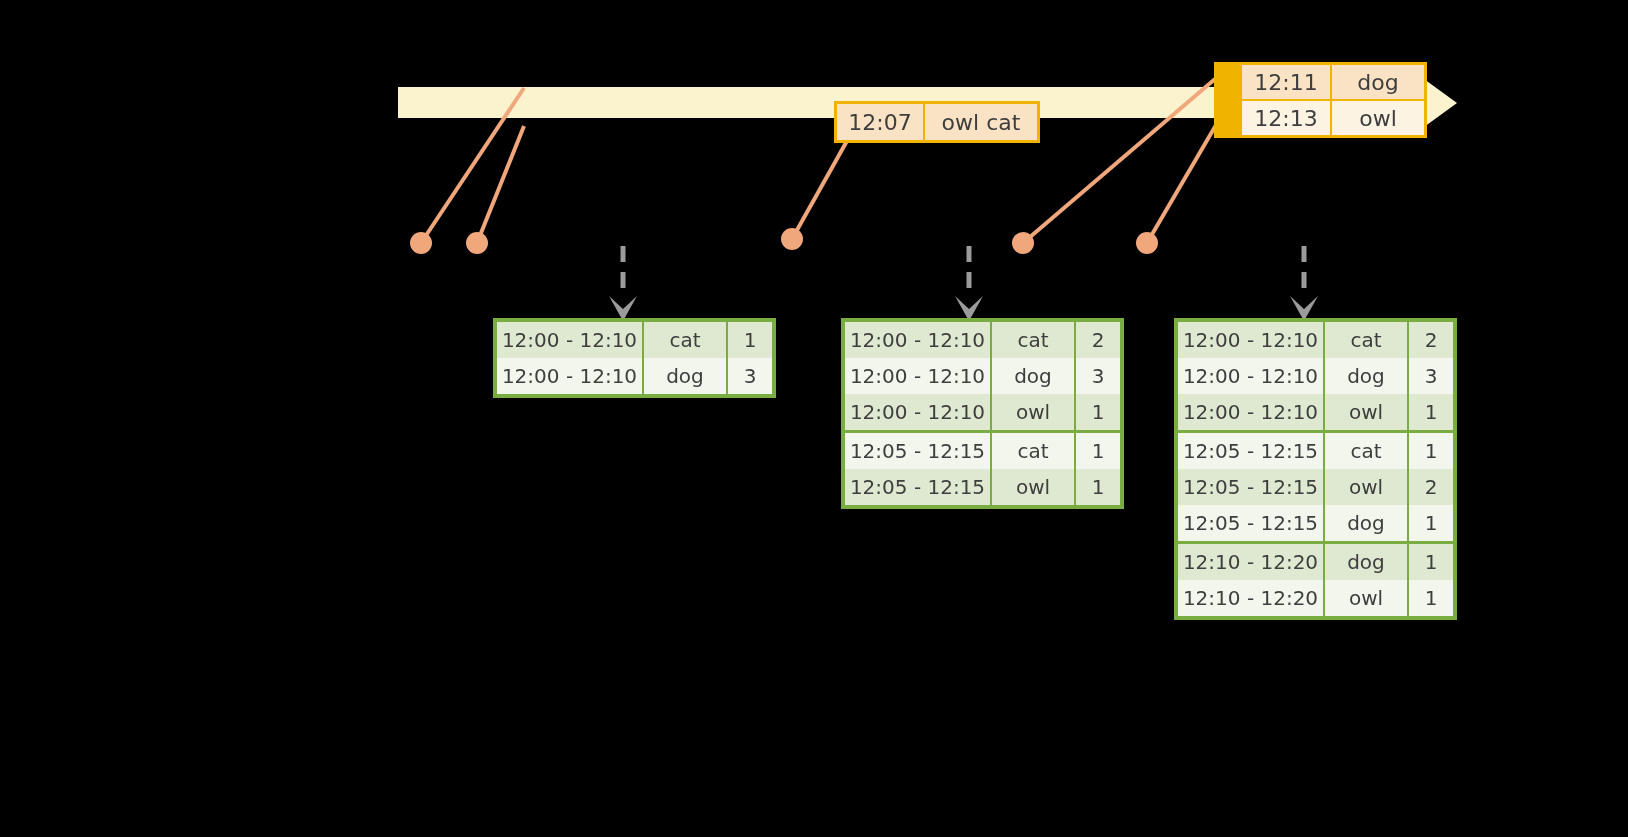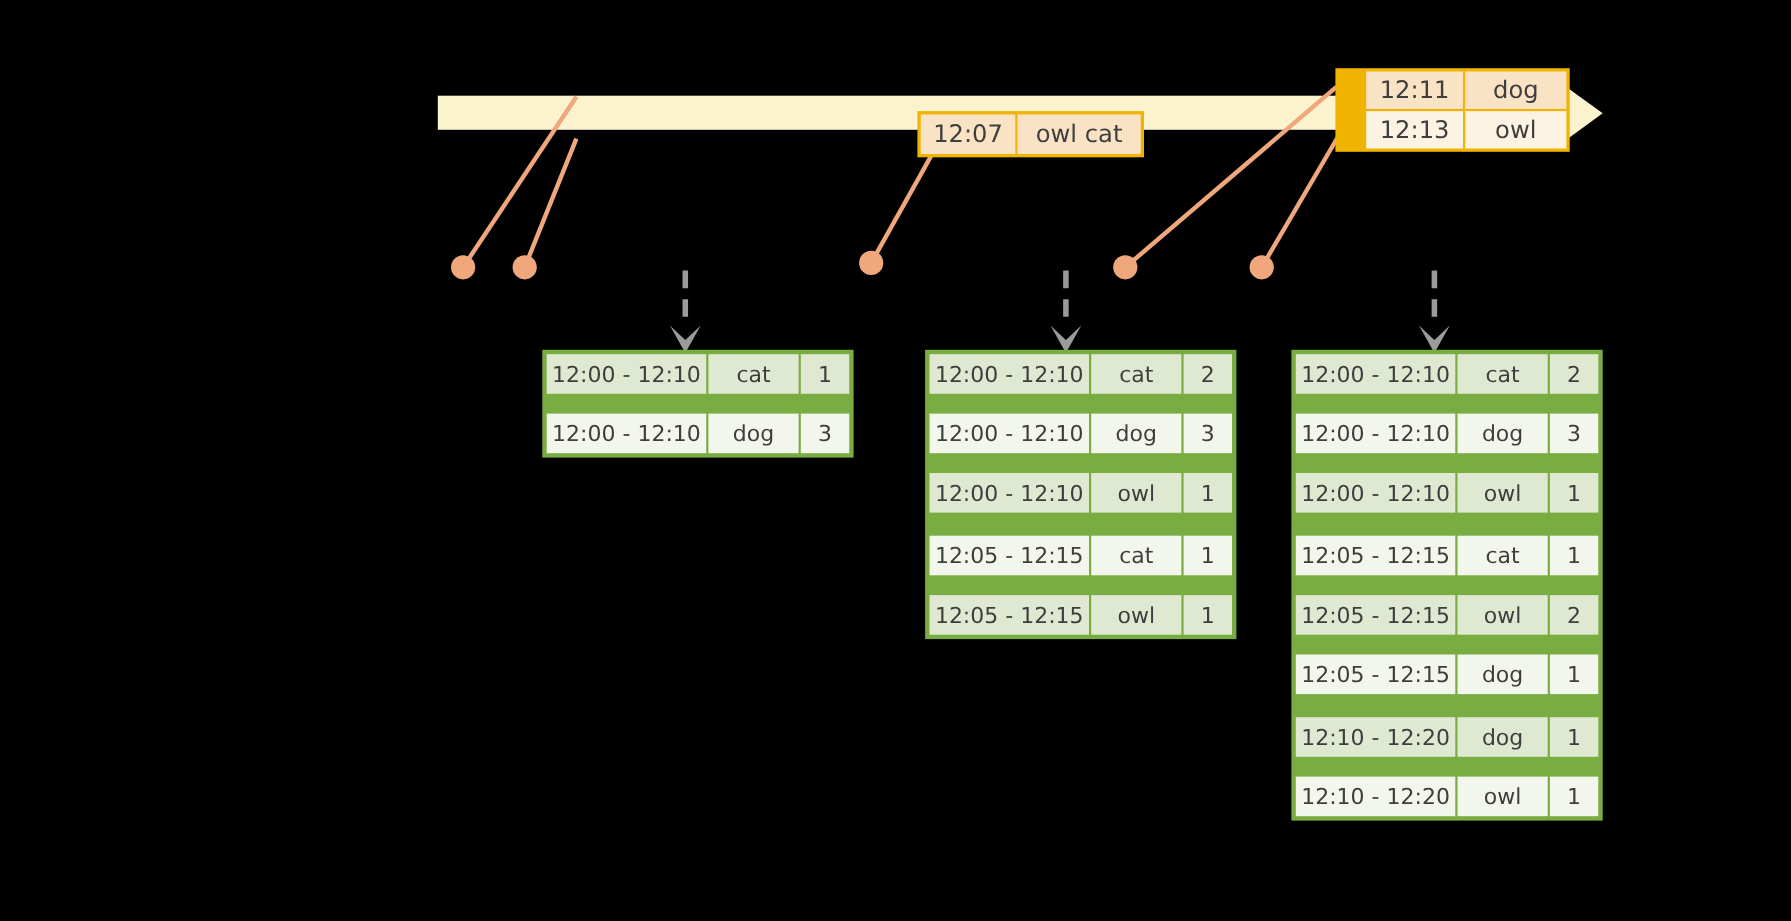--- a/index.html
+++ b/index.html
@@ -17,21 +17,21 @@
   
   .band{position:absolute;left:398px;top:87px;width:1026px;height:31px;background:var(--band);}
   .band-head{
     position:absolute;left:1424px;top:79px;width:0;height:0;
     border-left:33px solid var(--band);border-top:24px solid transparent;border-bottom:24px solid transparent;
   }
 
   
   .gtable{position:absolute;display:flex;flex-direction:column;box-sizing:border-box;}
   .etable{background:var(--gold);padding:3px;gap:2px;}
-  .rtable{background:var(--green);padding:4px;gap:18px;}
+  .rtable{background:var(--green);padding:4px;gap:0;}
   .trow{display:flex;gap:2px;}
   .rtable .trow.group-start{margin-top:3px;}
   .tcell{display:flex;align-items:center;justify-content:center;white-space:nowrap;}
 
   .etable .tcell{height:36px;font-size:22px;background:var(--peach);}
   .etable .trow.alt .tcell{background:var(--cream);}
   .etable .c-time{width:86px;}
   .etable .c-words{width:112px;}
   .etable.narrow .c-time{width:88px;}
   .etable.narrow .c-words{width:92px;}

